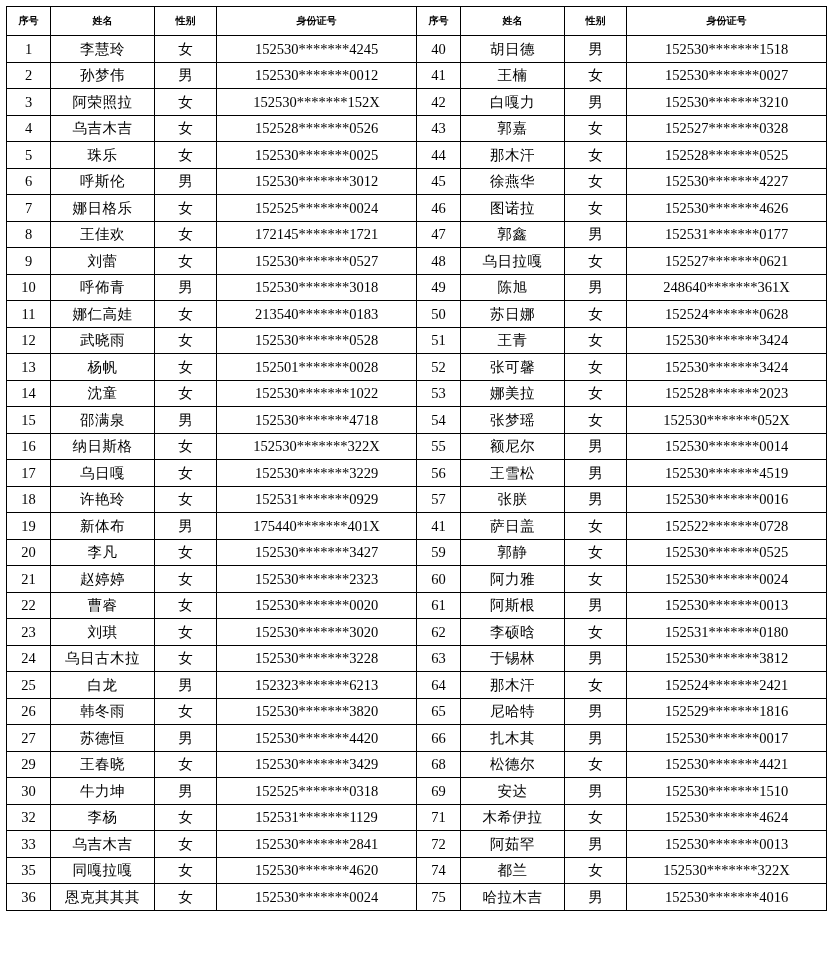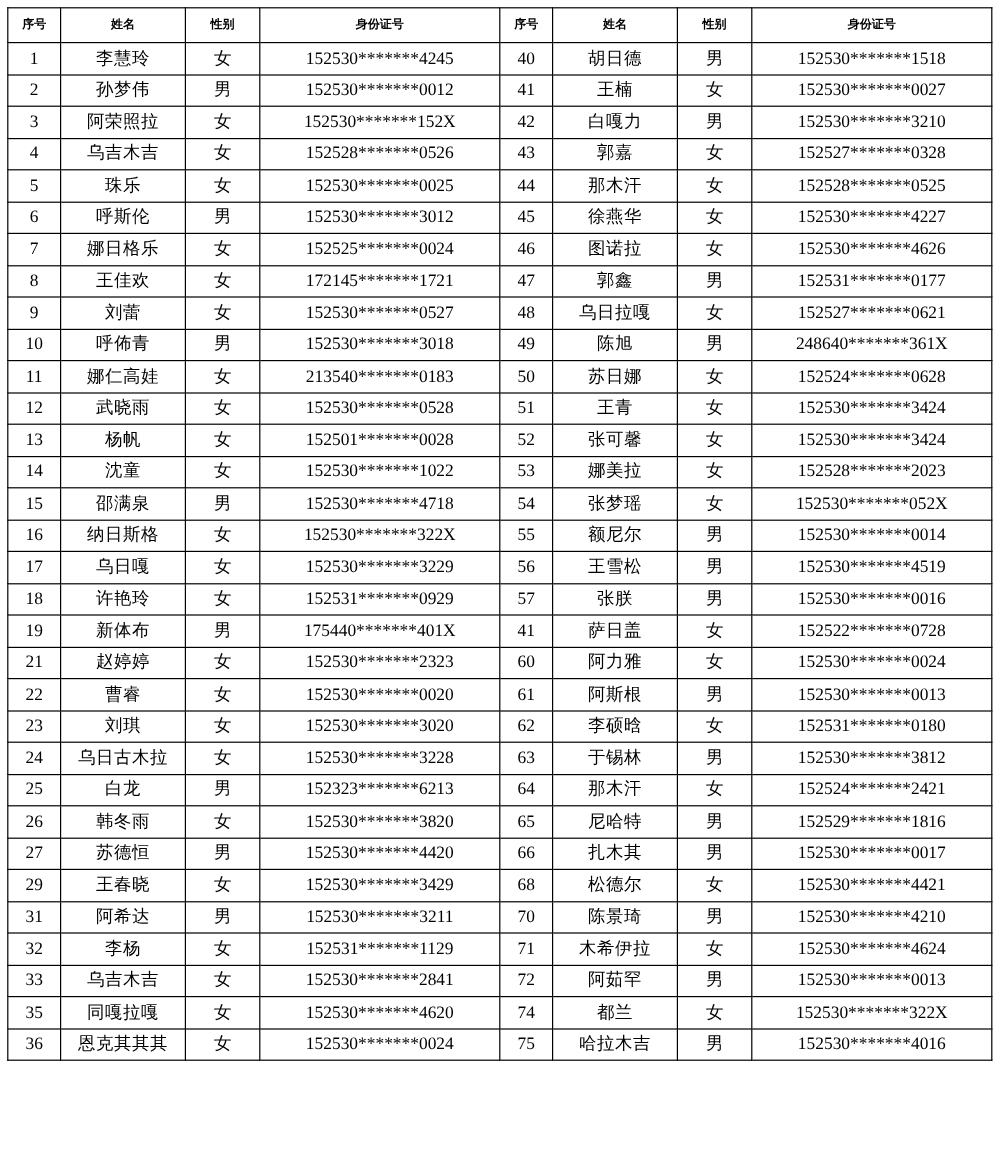--- a/index.html
+++ b/index.html
@@ -266,20 +266,30 @@
           <td>19</td>
           <td class="name-cell">新体布</td>
           <td>男</td>
           <td class="id-cell">175440*******401X</td>
           <td>41</td>
           <td class="name-cell">萨日盖</td>
           <td>女</td>
           <td class="id-cell">152522*******0728</td>
         </tr>
         <tr>
+          <td>20</td>
+          <td class="name-cell">李凡</td>
+          <td>女</td>
+          <td class="id-cell">152530*******3427</td>
+          <td>59</td>
+          <td class="name-cell">郭静</td>
+          <td>女</td>
+          <td class="id-cell">152530*******0525</td>
+        </tr>
+        <tr>
           <td>21</td>
           <td class="name-cell">赵婷婷</td>
           <td>女</td>
           <td class="id-cell">152530*******2323</td>
           <td>60</td>
           <td class="name-cell">阿力雅</td>
           <td>女</td>
           <td class="id-cell">152530*******0024</td>
         </tr>
         <tr>
@@ -346,28 +356,28 @@
           <td>29</td>
           <td class="name-cell">王春晓</td>
           <td>女</td>
           <td class="id-cell">152530*******3429</td>
           <td>68</td>
           <td class="name-cell">松德尔</td>
           <td>女</td>
           <td class="id-cell">152530*******4421</td>
         </tr>
         <tr>
-          <td>31</td>
-          <td class="name-cell">阿希达</td>
-          <td>男</td>
-          <td class="id-cell">152530*******3211</td>
-          <td>70</td>
-          <td class="name-cell">陈景琦</td>
-          <td>男</td>
-          <td class="id-cell">152530*******4210</td>
+          <td>30</td>
+          <td class="name-cell">牛力坤</td>
+          <td>男</td>
+          <td class="id-cell">152525*******0318</td>
+          <td>69</td>
+          <td class="name-cell">安达</td>
+          <td>男</td>
+          <td class="id-cell">152530*******1510</td>
         </tr>
         <tr>
           <td>32</td>
           <td class="name-cell">李杨</td>
           <td>女</td>
           <td class="id-cell">152531*******1129</td>
           <td>71</td>
           <td class="name-cell">木希伊拉</td>
           <td>女</td>
           <td class="id-cell">152530*******4624</td>

